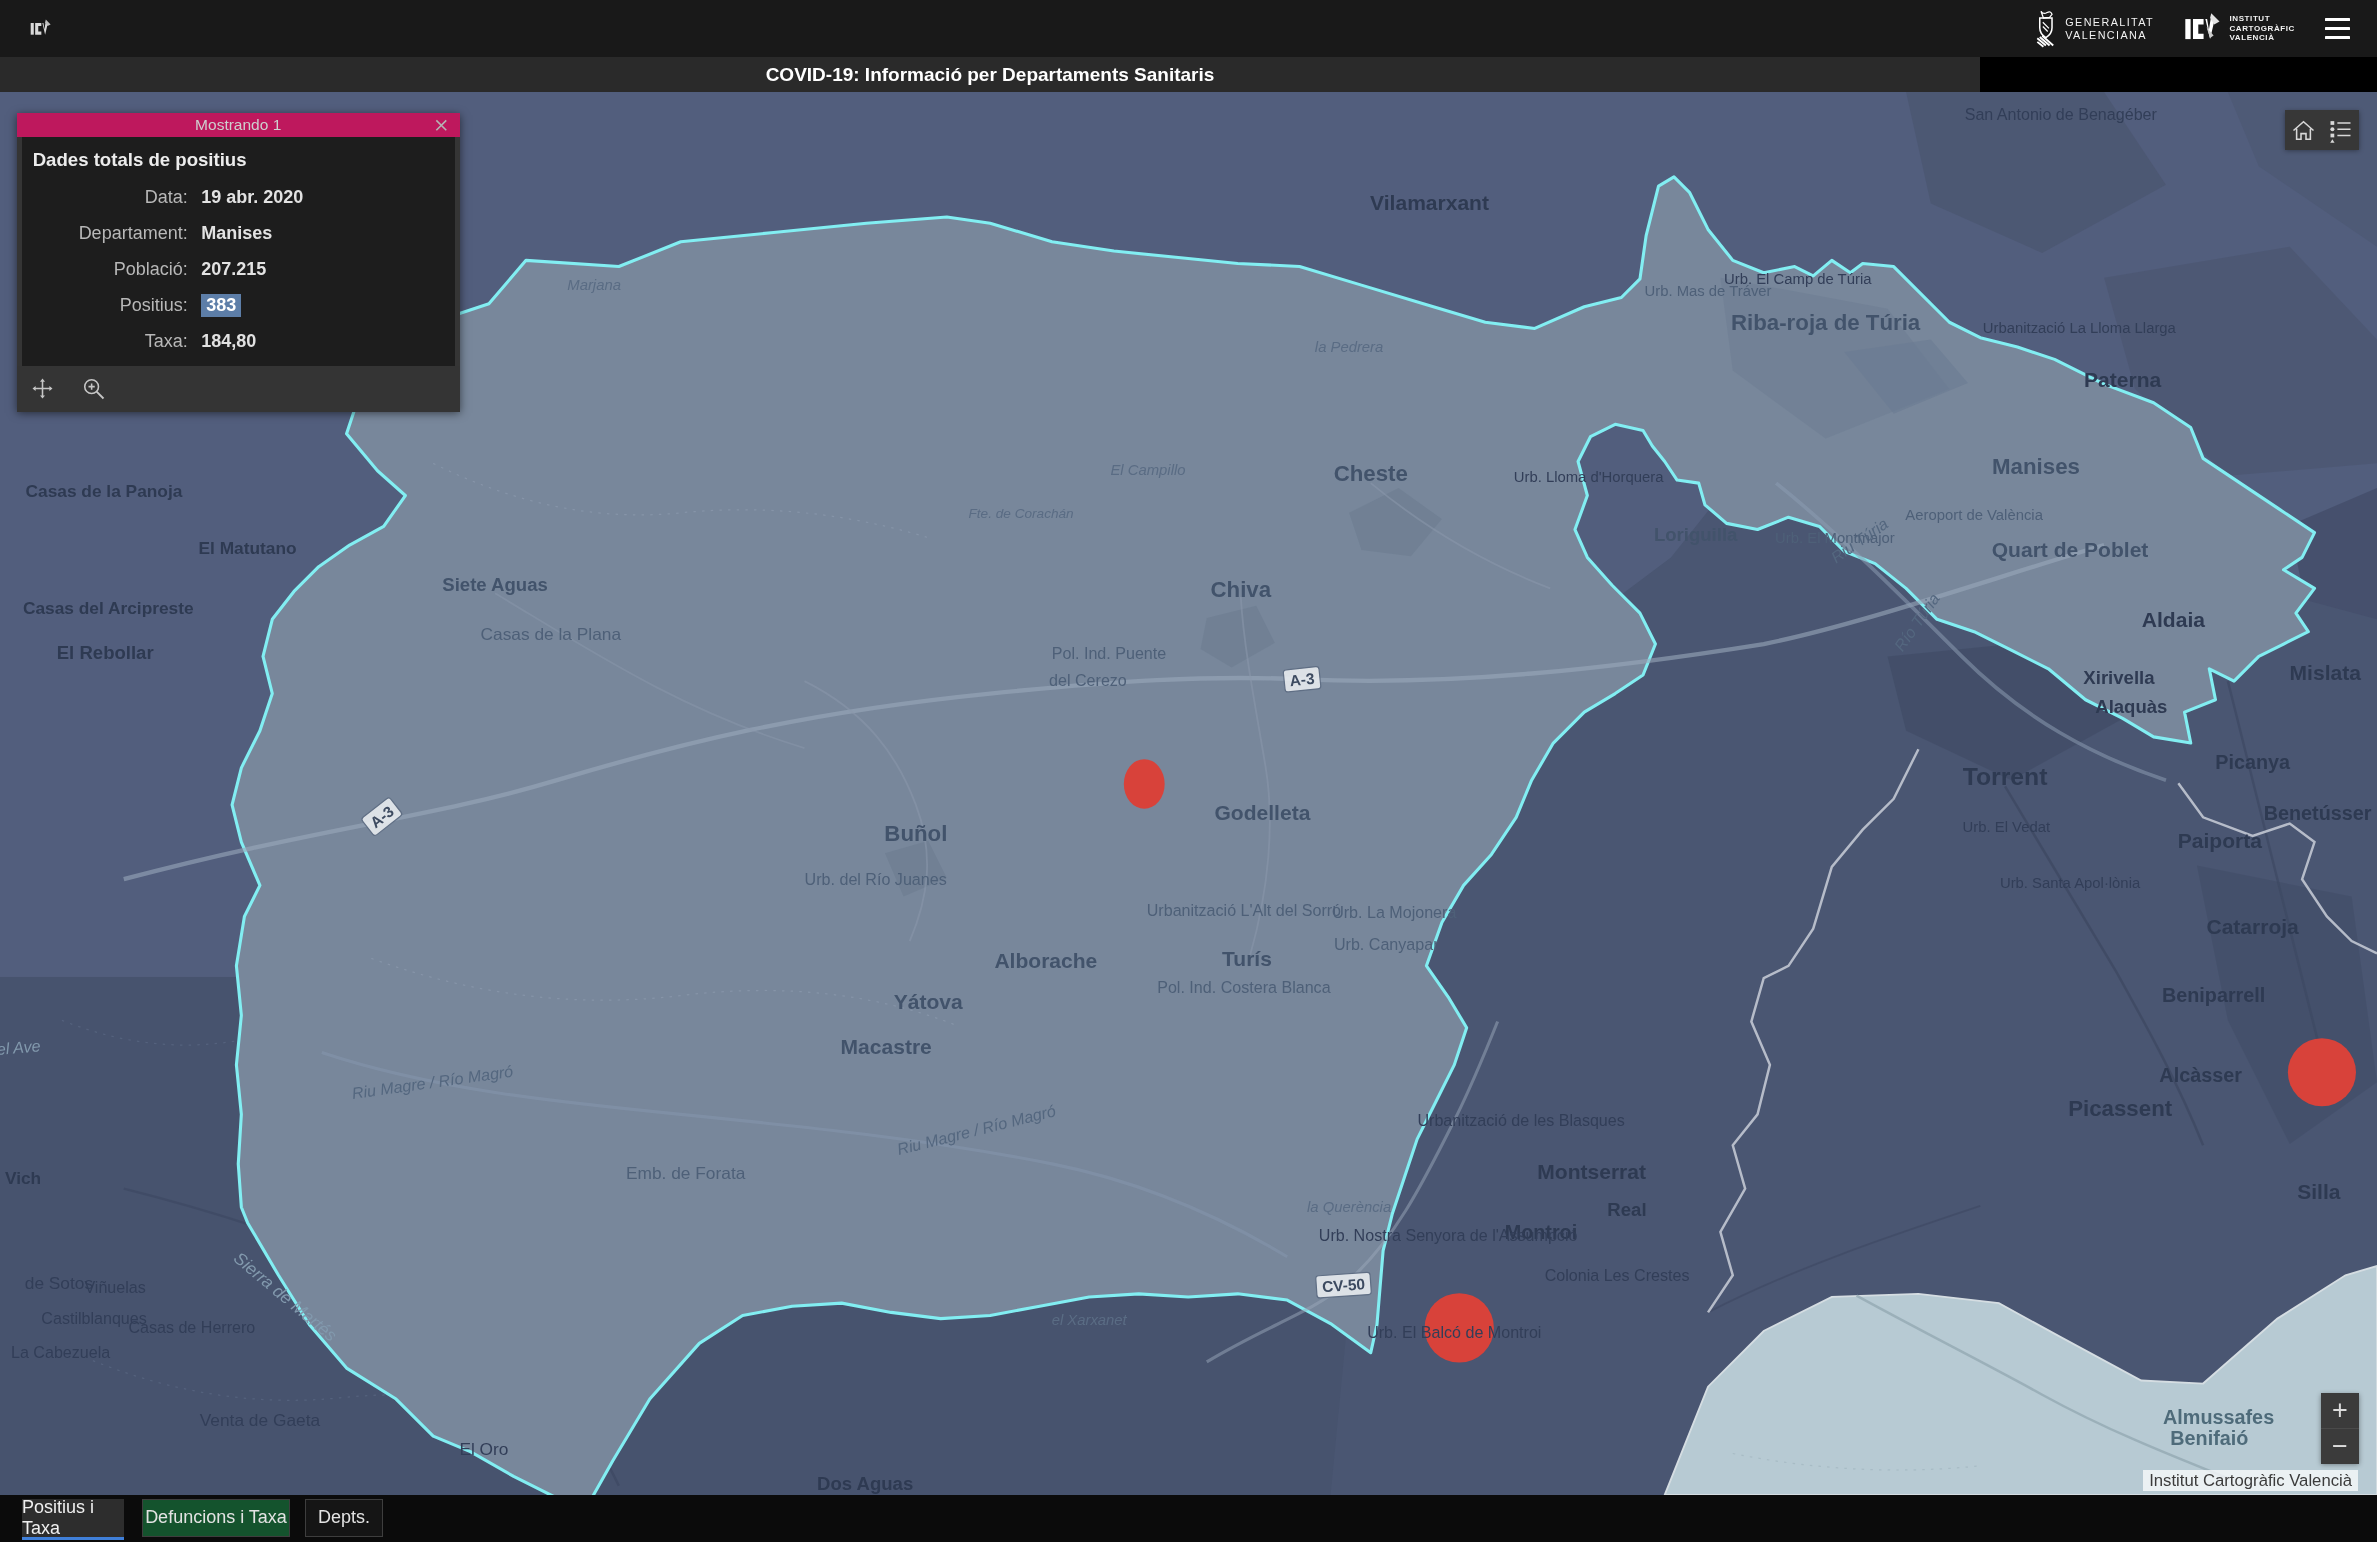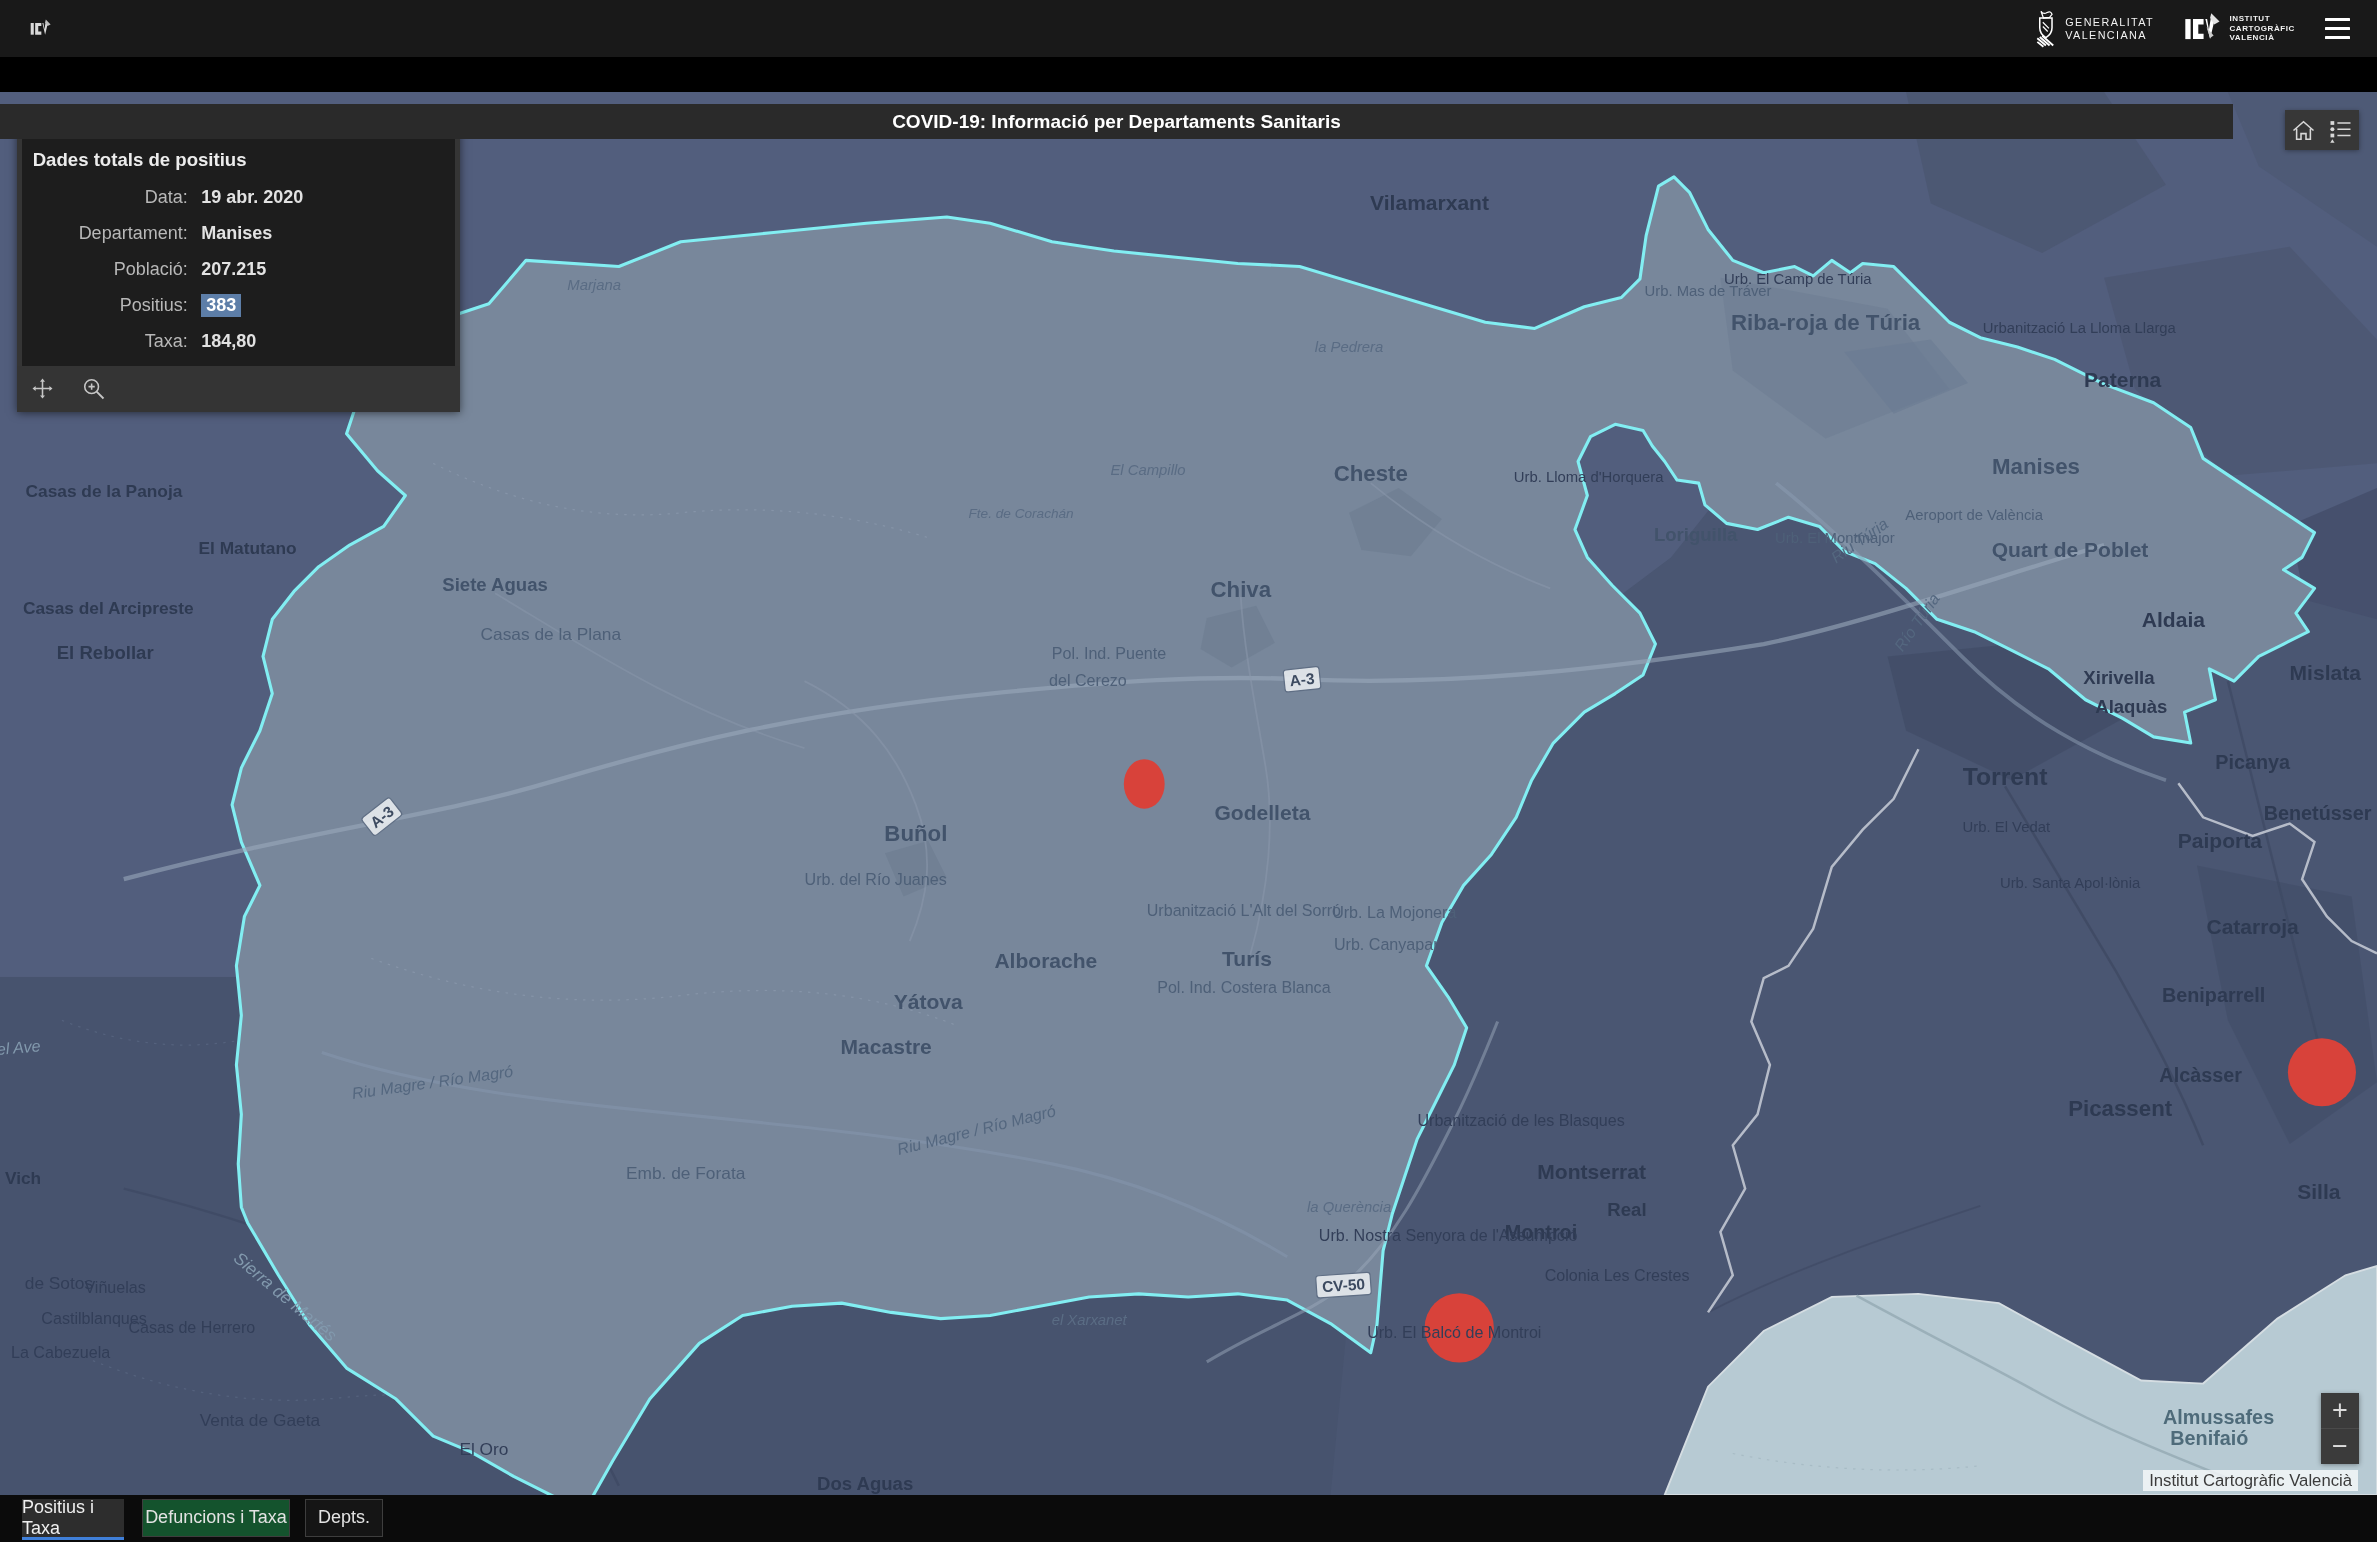--- a/index.html
+++ b/index.html
@@ -10,21 +10,21 @@
   .hdr-title{margin-left:20px;font-size:27px;color:#f7f7f7;letter-spacing:0.3px;white-space:nowrap;}
   .hdr-spacer{flex:1;}
   .hdr-right{display:flex;align-items:center;gap:30px;padding-right:27px;}
   .gv-logo{display:flex;align-items:center;gap:8.7px;}
   .gv-text div{color:#f2f2f2;font-weight:normal;font-size:10.8px;letter-spacing:1.4px;line-height:13px;}
   .icv-logo{display:flex;align-items:center;gap:7.4px;}
   .icv-text div{color:#f2f2f2;font-weight:bold;font-size:8px;letter-spacing:0.6px;line-height:9.6px;}
   .hamburger{width:25px;height:21px;display:flex;flex-direction:column;justify-content:space-between;cursor:pointer;}
   .hamburger span{display:block;height:3.1px;background:#fff;border-radius:0.6px;}
   
-  .subheader{position:absolute;top:57px;left:0;width:2233px;height:35px;background:#2a2a2a;display:flex;align-items:center;justify-content:center;z-index:39;margin-top:47px;}
+  .subheader{position:absolute;top:57px;left:0;width:1980px;height:35px;background:#2a2a2a;display:flex;align-items:center;justify-content:center;z-index:39;}
   .subheader span{color:#fff;font-weight:bold;font-size:19px;}
   
   .map-wrap{position:absolute;top:92px;left:0;width:2377px;height:1403px;z-index:1;background:#525e7d;}
   svg text{font-family:"Liberation Sans",sans-serif;}
   .lbl-tl{fill:#42536b;font-weight:bold;}
   .lbl-td{fill:#2e3a52;font-weight:bold;}
   .lbl-tp{fill:#4e6b7a;font-weight:bold;}
   .lbl-ml{fill:#4e6078;}
   .lbl-md{fill:#323e58;}
   .lbl-it{fill:#5a6c84;font-style:italic;}

